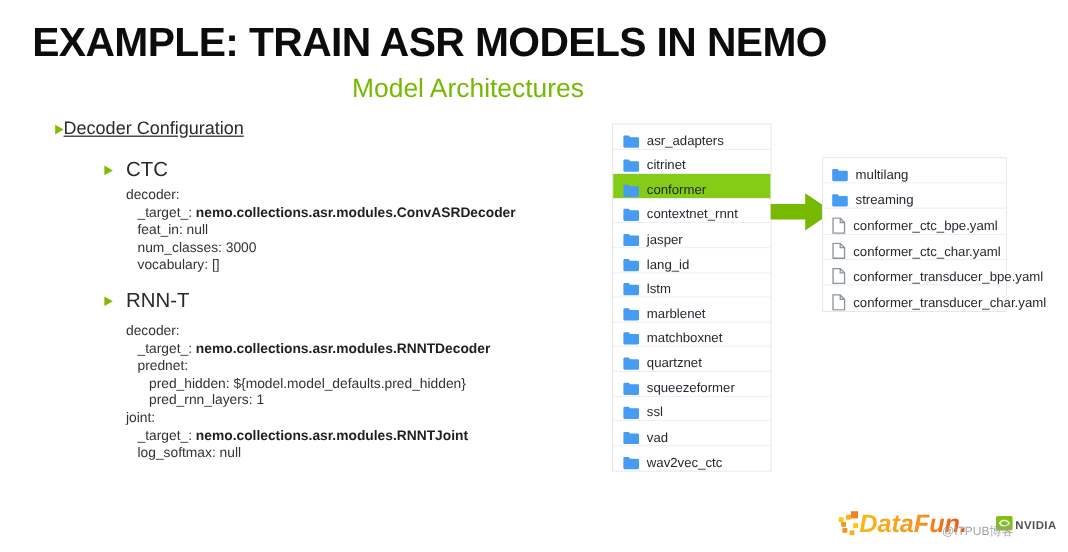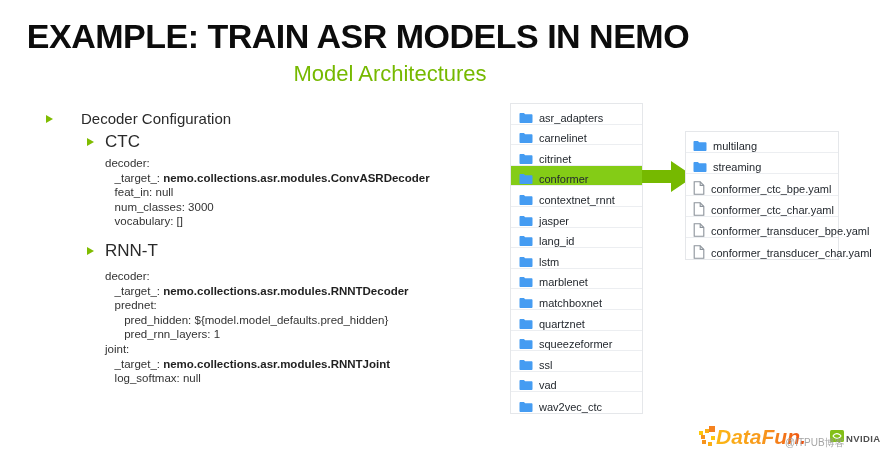--- a/index.html
+++ b/index.html
@@ -21,21 +21,21 @@
 
   
   .li { position:absolute; display:flex; align-items:center; }
   .tri {
     width:0; height:0; flex:0 0 auto;
     border-left:7px solid #7fbc00;
     border-top:4px solid transparent;
     border-bottom:4px solid transparent;
   }
   .li-label { color:#2a2a2a; white-space:nowrap; }
-  .lvl1 { left:46px; top:110px; gap:28px; }
+  .lvl1 { left:46px; top:99px; gap:0;text-decoration:underline; }
   .lvl1 .li-label { font-size:15px; }
   .lvl2 { gap:11px; }
   .lvl2 .li-label { font-size:17px; }
   .li-ctc  { left:87px; top:132px; }
   .li-rnnt { left:87px; top:241px; }
 
   
   .code { position:absolute; }
   .code-ctc  { left:105px; top:156px; }
   .code-rnnt { left:105px; top:269px; }
@@ -162,29 +162,20 @@
     <div class="row">
       <span class="icon">
         <svg width="14" height="12" viewBox="0 0 14 12">
           <path d="M0.5 1.9 C0.5 1.3 1 0.9 1.6 0.9 H4.9 L6.2 2.3 H12.4 C13 2.3 13.5 2.7 13.5 3.3 V10.1 C13.5 10.7 13 11.1 12.4 11.1 H1.6 C1 11.1 0.5 10.7 0.5 10.1 Z" fill="#459cf2"></path>
         </svg>
       </span>
 
       <span class="label">asr_adapters</span>
     </div>
 
-    <div class="row">
-      <span class="icon">
-        <svg width="14" height="12" viewBox="0 0 14 12">
-          <path d="M0.5 1.9 C0.5 1.3 1 0.9 1.6 0.9 H4.9 L6.2 2.3 H12.4 C13 2.3 13.5 2.7 13.5 3.3 V10.1 C13.5 10.7 13 11.1 12.4 11.1 H1.6 C1 11.1 0.5 10.7 0.5 10.1 Z" fill="#459cf2"></path>
-        </svg>
-      </span>
-
-      <span class="label">carnelinet</span>
-    </div>
 
     <div class="row">
       <span class="icon">
         <svg width="14" height="12" viewBox="0 0 14 12">
           <path d="M0.5 1.9 C0.5 1.3 1 0.9 1.6 0.9 H4.9 L6.2 2.3 H12.4 C13 2.3 13.5 2.7 13.5 3.3 V10.1 C13.5 10.7 13 11.1 12.4 11.1 H1.6 C1 11.1 0.5 10.7 0.5 10.1 Z" fill="#459cf2"></path>
         </svg>
       </span>
 
       <span class="label">citrinet</span>
     </div>

